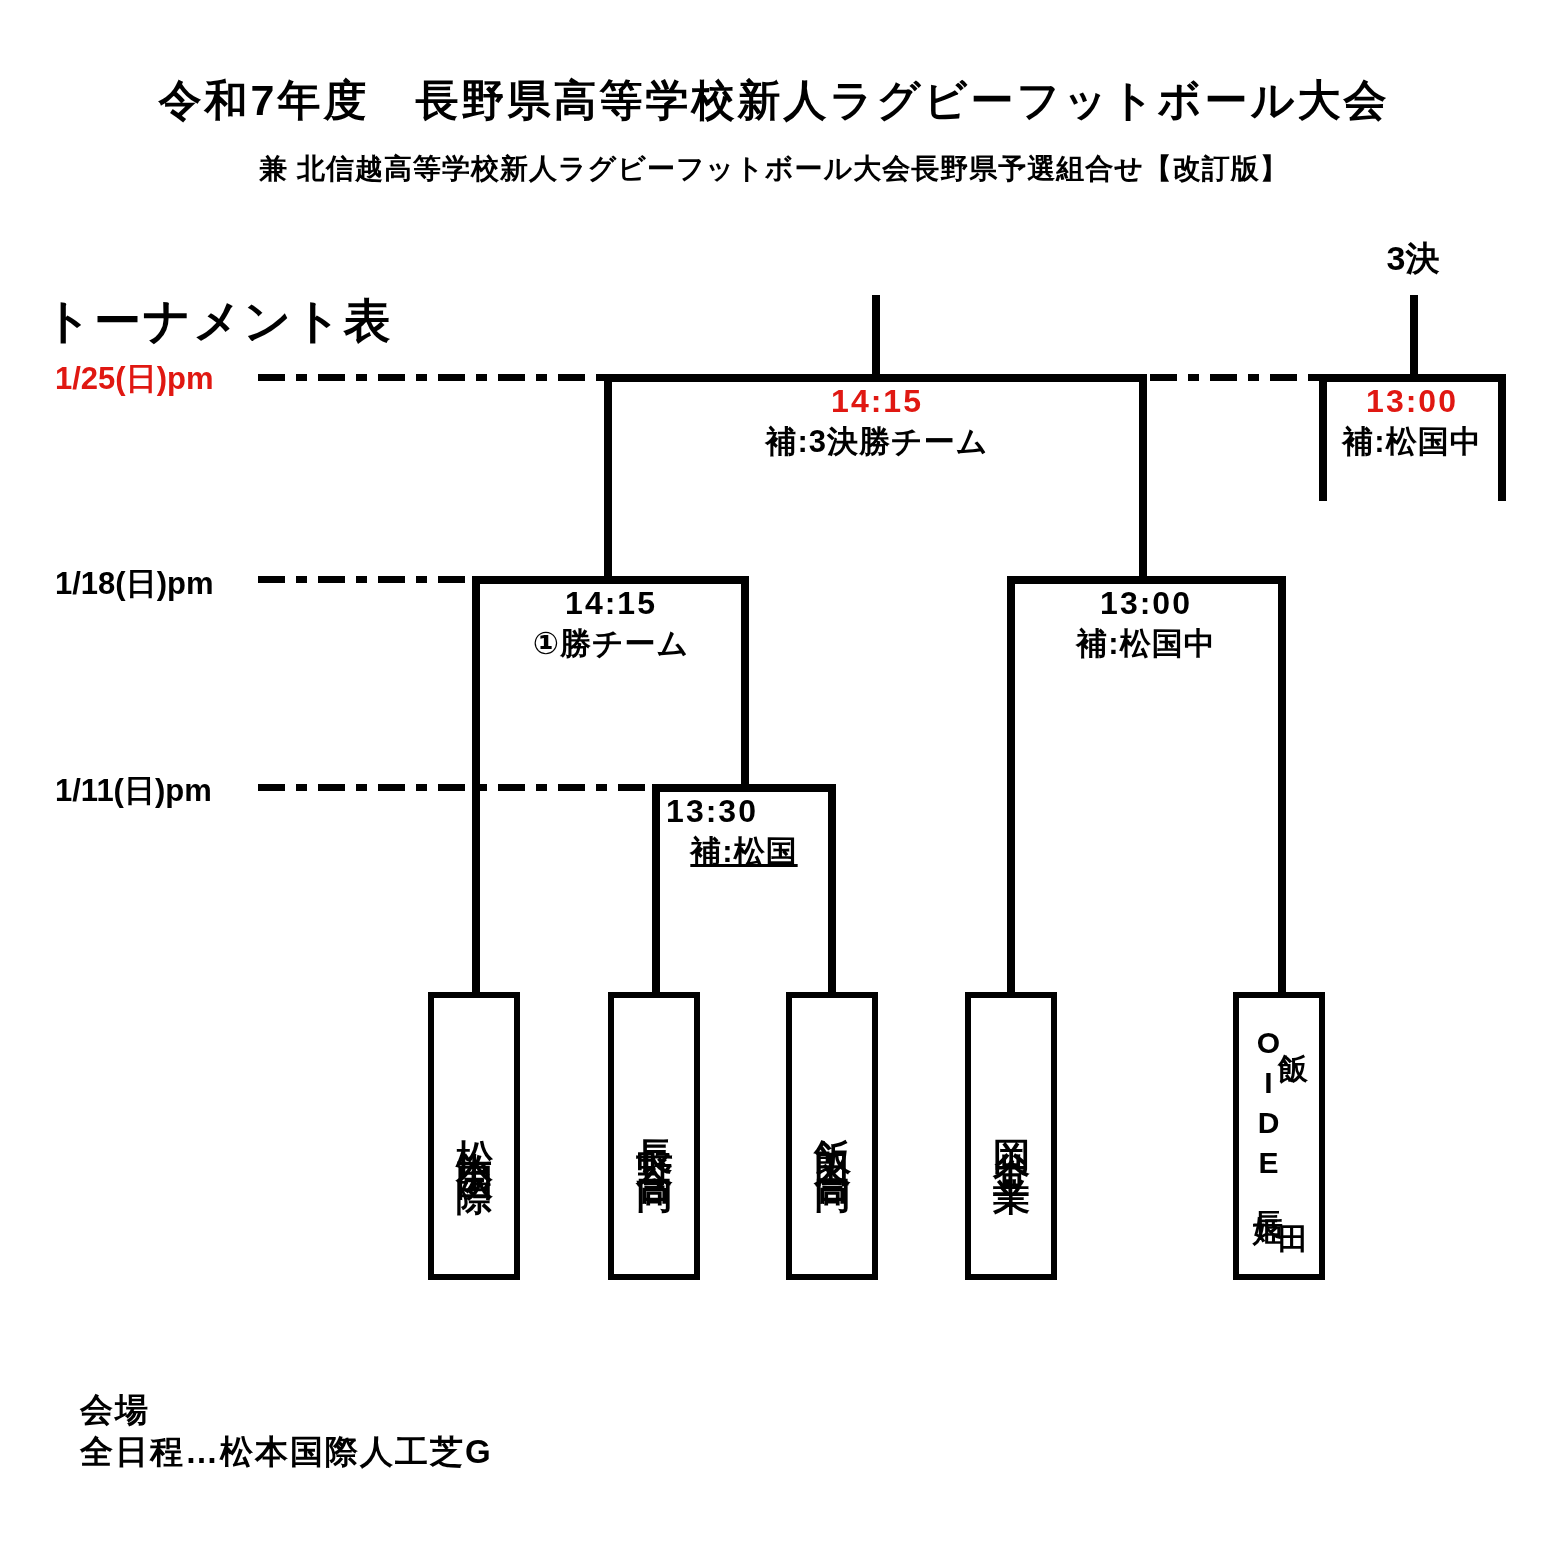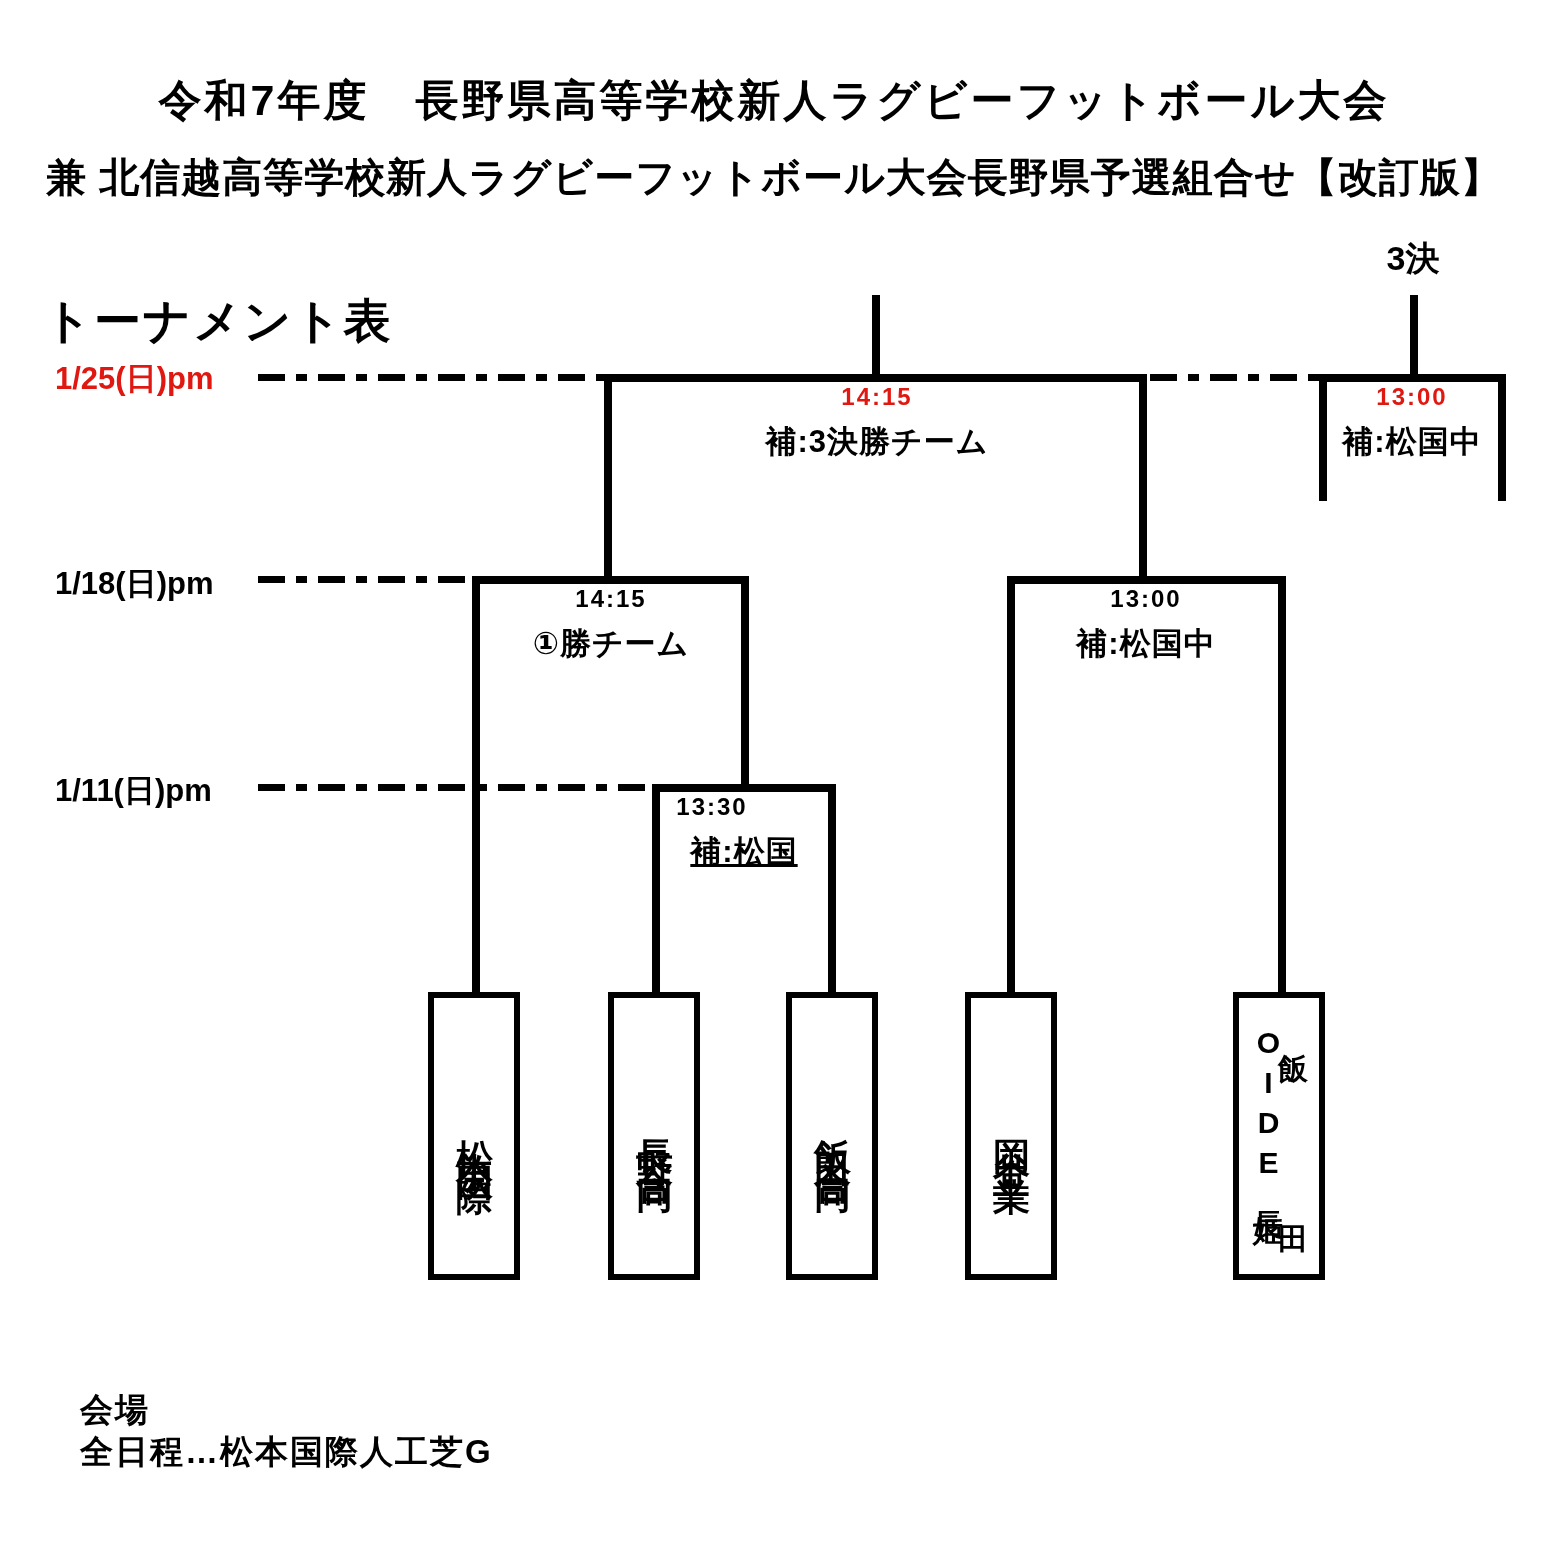--- a/index.html
+++ b/index.html
@@ -4,32 +4,32 @@
 <style>
   html,body{margin:0;padding:0;background:#fff;}
   .stage{
     position:relative;width:1548px;height:1548px;background:#ffffff;
     font-family:"Liberation Sans","DejaVu Sans",sans-serif;
     font-weight:bold;color:#000;overflow:hidden;
   }
   .abs{position:absolute;}
   .ctr{transform:translateX(-50%);white-space:nowrap;}
   .title{left:0;top:72px;width:1548px;text-align:center;font-size:43px;letter-spacing:3px;}
-  .subtitle{left:0;top:150px;width:1548px;text-align:center;font-size:40px;letter-spacing:1px;}
+  .subtitle{left:0;top:150px;width:1548px;text-align:center;font-size:28px;letter-spacing:1px;}
   .section-label{left:44px;top:290px;font-size:47px;letter-spacing:2px;}
   .third-label{left:1413px;top:236px;font-size:34px;}
   .date-label{font-size:31px;white-space:nowrap;}
   .red{color:#e01812;}
   .hline{background:#000;height:8px;}
   .vline{background:#000;width:8px;}
   .dash{
     height:7px;
     background:repeating-linear-gradient(90deg,#000 0 27px,transparent 27px 38px,#000 38px 49px,transparent 49px 60px);
   }
-  .match-time{font-size:24px;letter-spacing:2px;}
+  .match-time{font-size:32px;letter-spacing:2px;}
   .match-note{font-size:31px;letter-spacing:1px;}
   .team-box{
     width:92px;height:288px;top:992px;
     border:6px solid #000;box-sizing:border-box;background:#fff;
   }
   .vname{
     position:absolute;left:50%;top:50%;transform:translate(-50%,-50%);
     writing-mode:vertical-rl;text-orientation:upright;
     font-size:37px;letter-spacing:13px;white-space:nowrap;
   }

